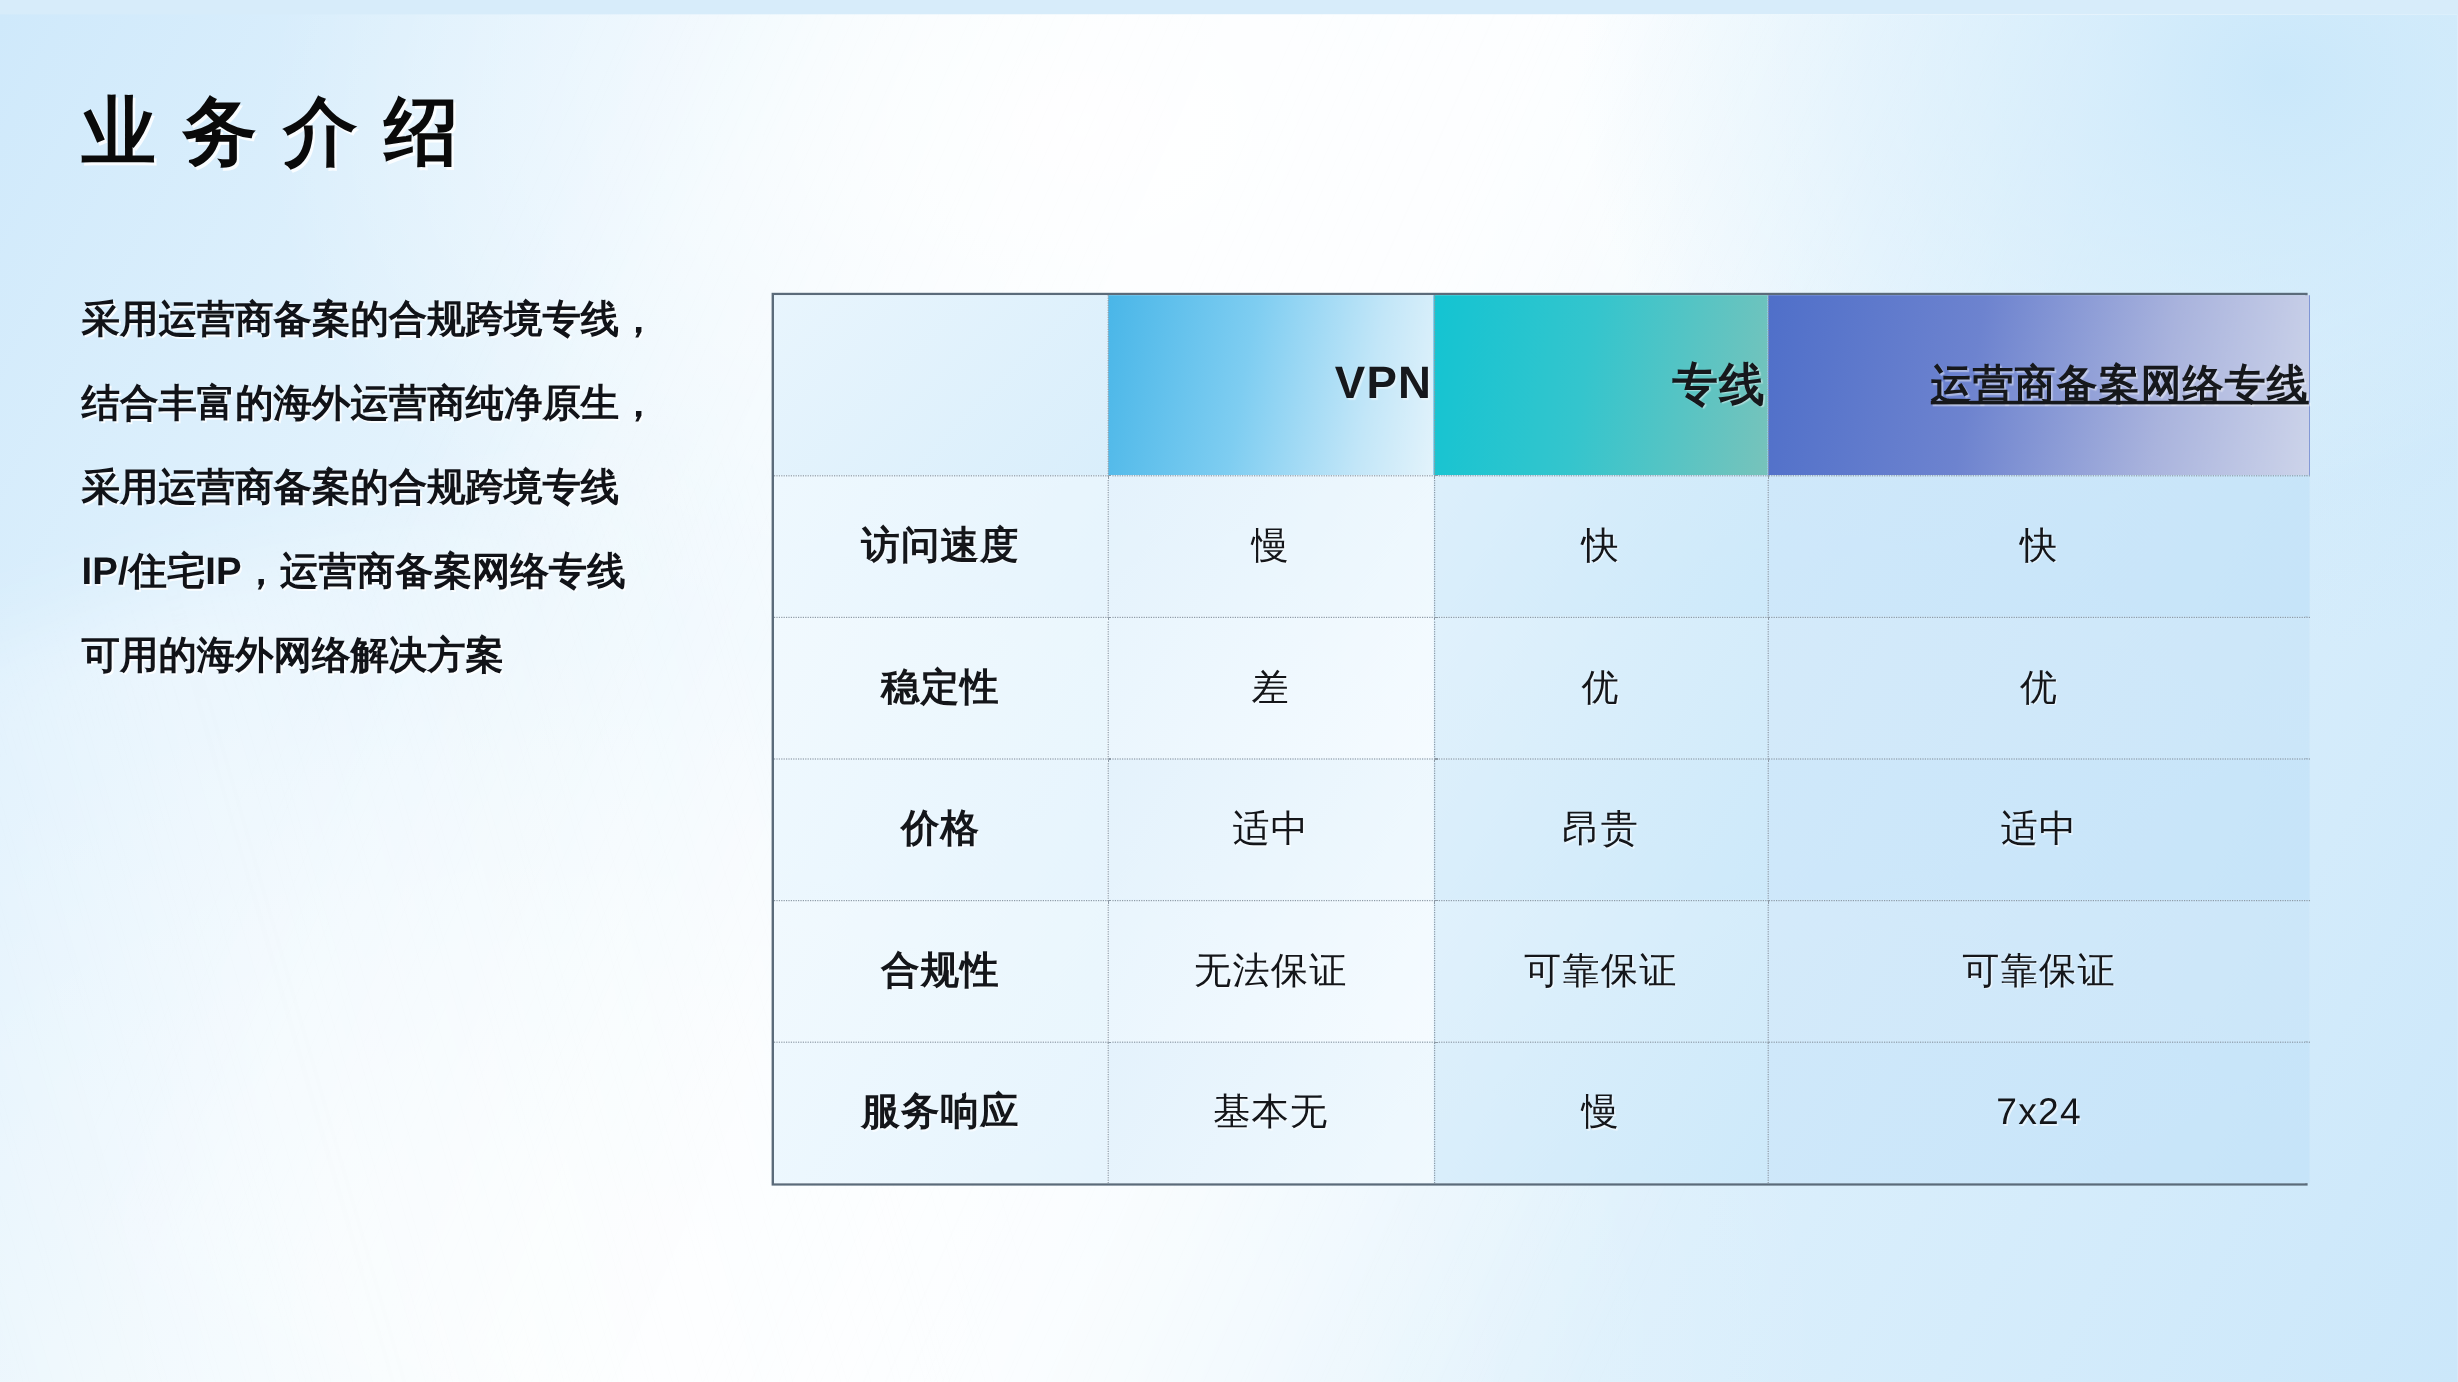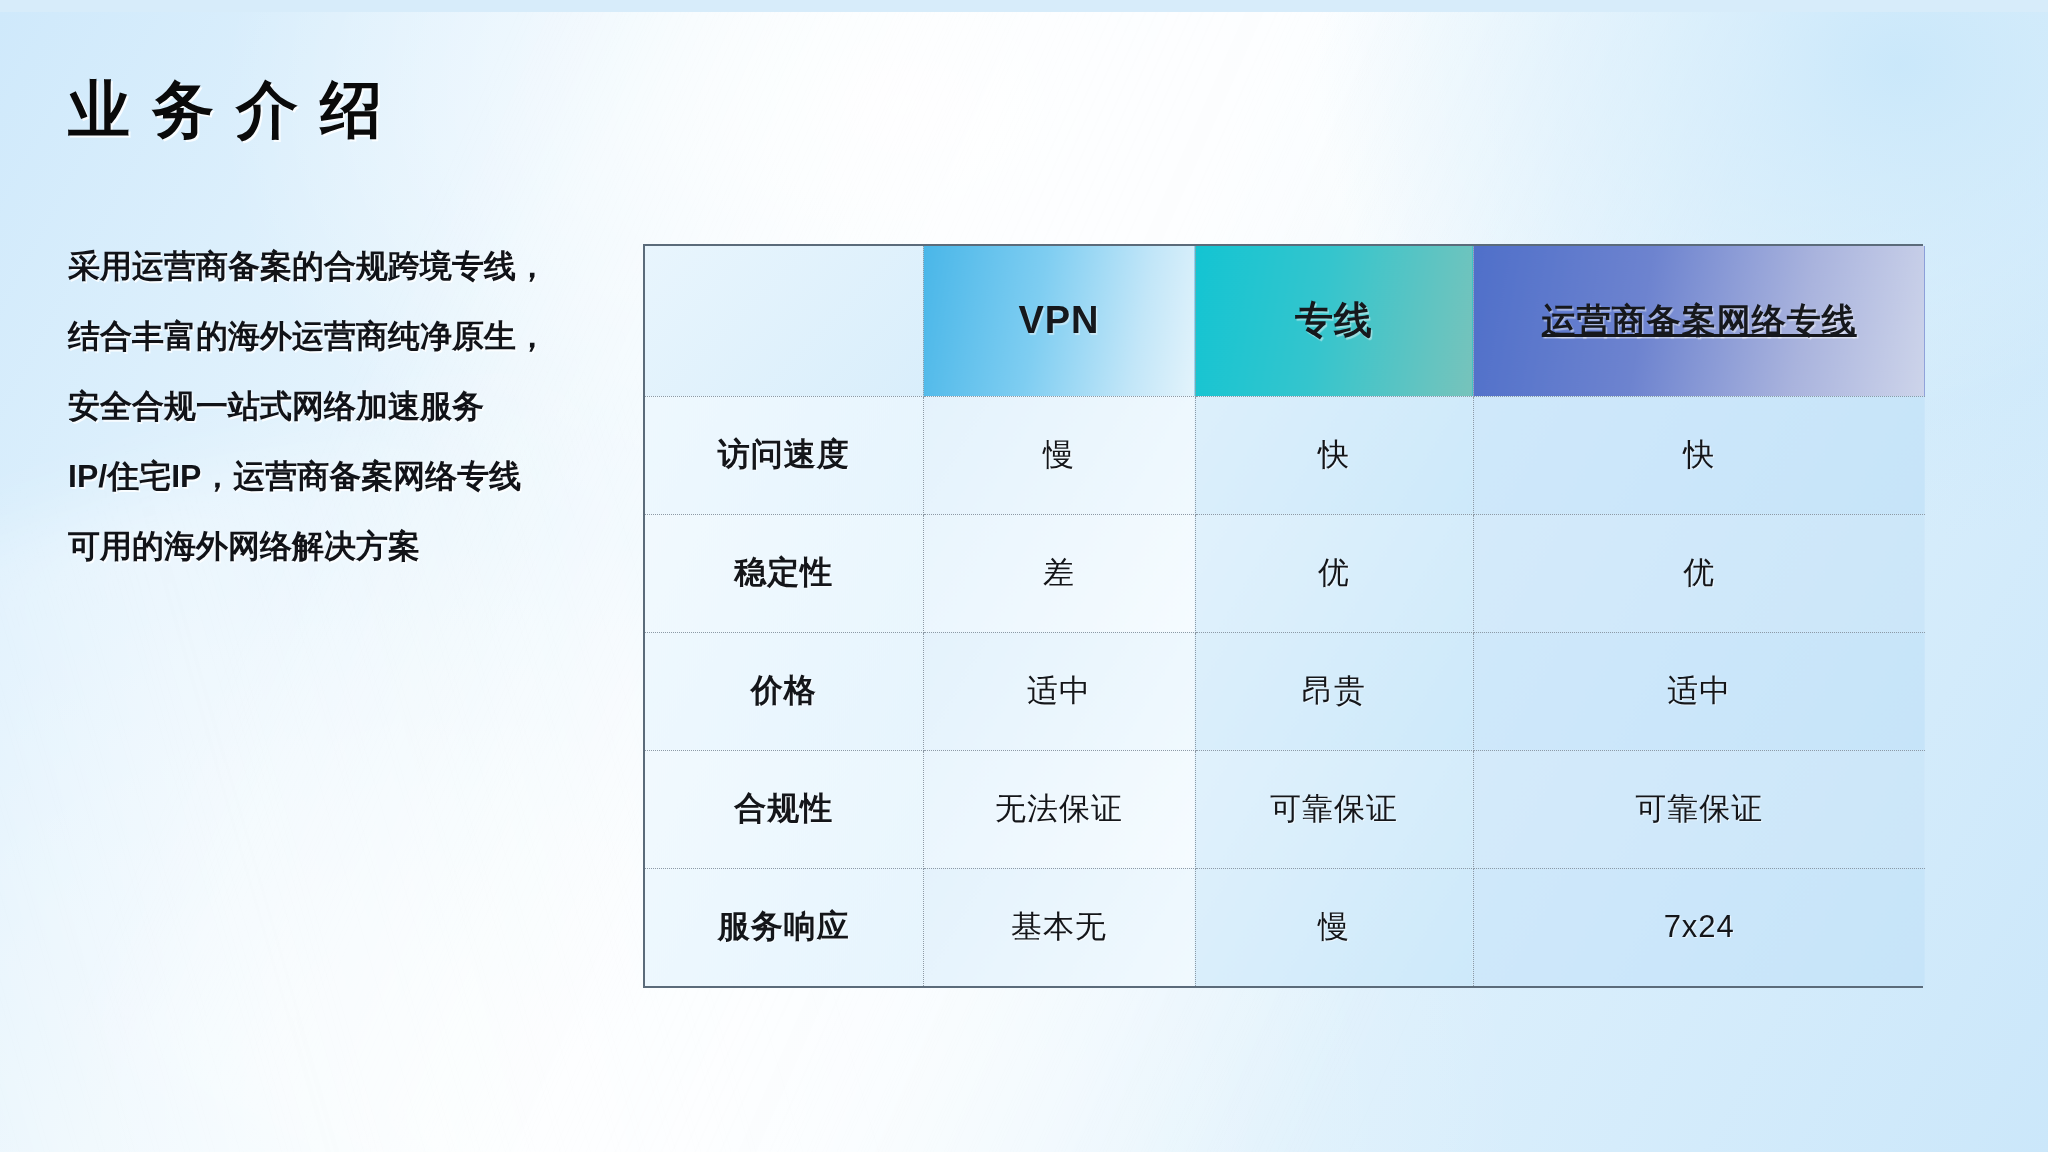--- a/index.html
+++ b/index.html
@@ -113,21 +113,21 @@
     text-align: center;
     vertical-align: middle;
     border-right: 1px dotted #8d9aa6;
     border-bottom: 1px dotted #8d9aa6;
     box-sizing: border-box;
   }
   table.cmp th:last-child, table.cmp td:last-child { border-right: none; }
   table.cmp tr:last-child td { border-bottom: none; }
 
   
-  table.cmp thead th { height: 150px; }
+  table.cmp thead th { height: 150px; text-align: right; }
   .h0 { background: linear-gradient(135deg, #e8f5fd 0%, #d9eefb 100%); }
   .h1 {
     background: linear-gradient(100deg, #49b6e8 0%, #7ecdf1 42%, #c2e6f8 78%, #e3f3fb 100%);
   }
   .h2 {
     background: linear-gradient(100deg, #13c4d2 0%, #34c5cd 45%, #77c3bb 100%);
   }
   .h3 {
     background: linear-gradient(100deg, #4f6fc9 0%, #6d83cf 38%, #a9b3dd 72%, #cdd4ea 100%);
   }
@@ -174,21 +174,21 @@
 
   <div class="bg-sweep"></div>
   <div class="bg-sweep2"></div>
   <div class="bg-corner-tint"></div>
 
   <div class="title">业务介绍</div>
 
   <div class="copy">
     <div class="copy-line">采用运营商备案的合规跨境专线，</div>
     <div class="copy-line">结合丰富的海外运营商纯净原生，</div>
-    <div class="copy-line">安全合规一站式网络加速服务</div>
+    <div class="copy-line">采用运营商备案的合规跨境专线</div>
     <div class="copy-line">IP/住宅IP，运营商备案网络专线</div>
     <div class="copy-line">可用的海外网络解决方案</div>
   </div>
 
   <div class="table-wrap">
     <table class="cmp">
       <colgroup>
         <col class="c0">
           <col class="c1">
           <col class="c2">

